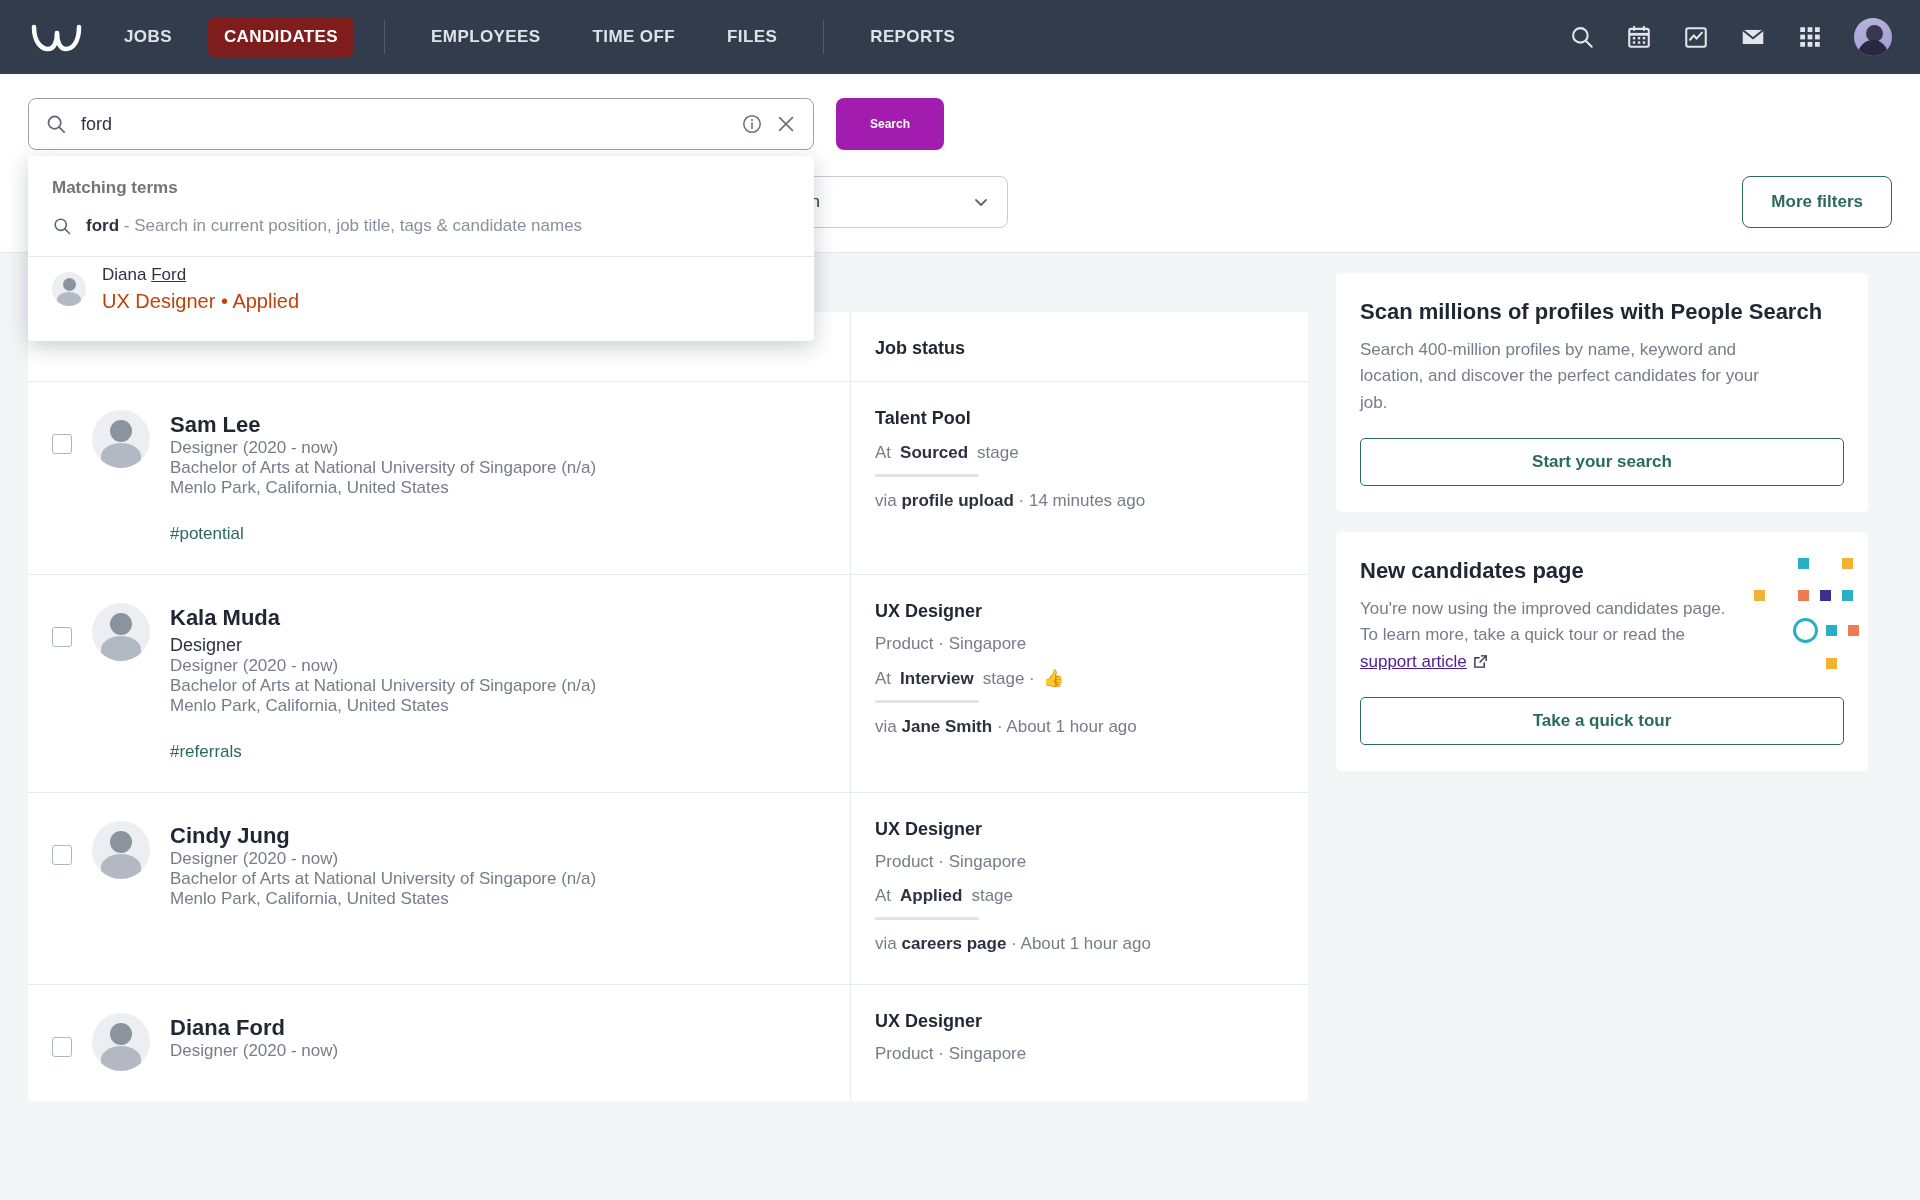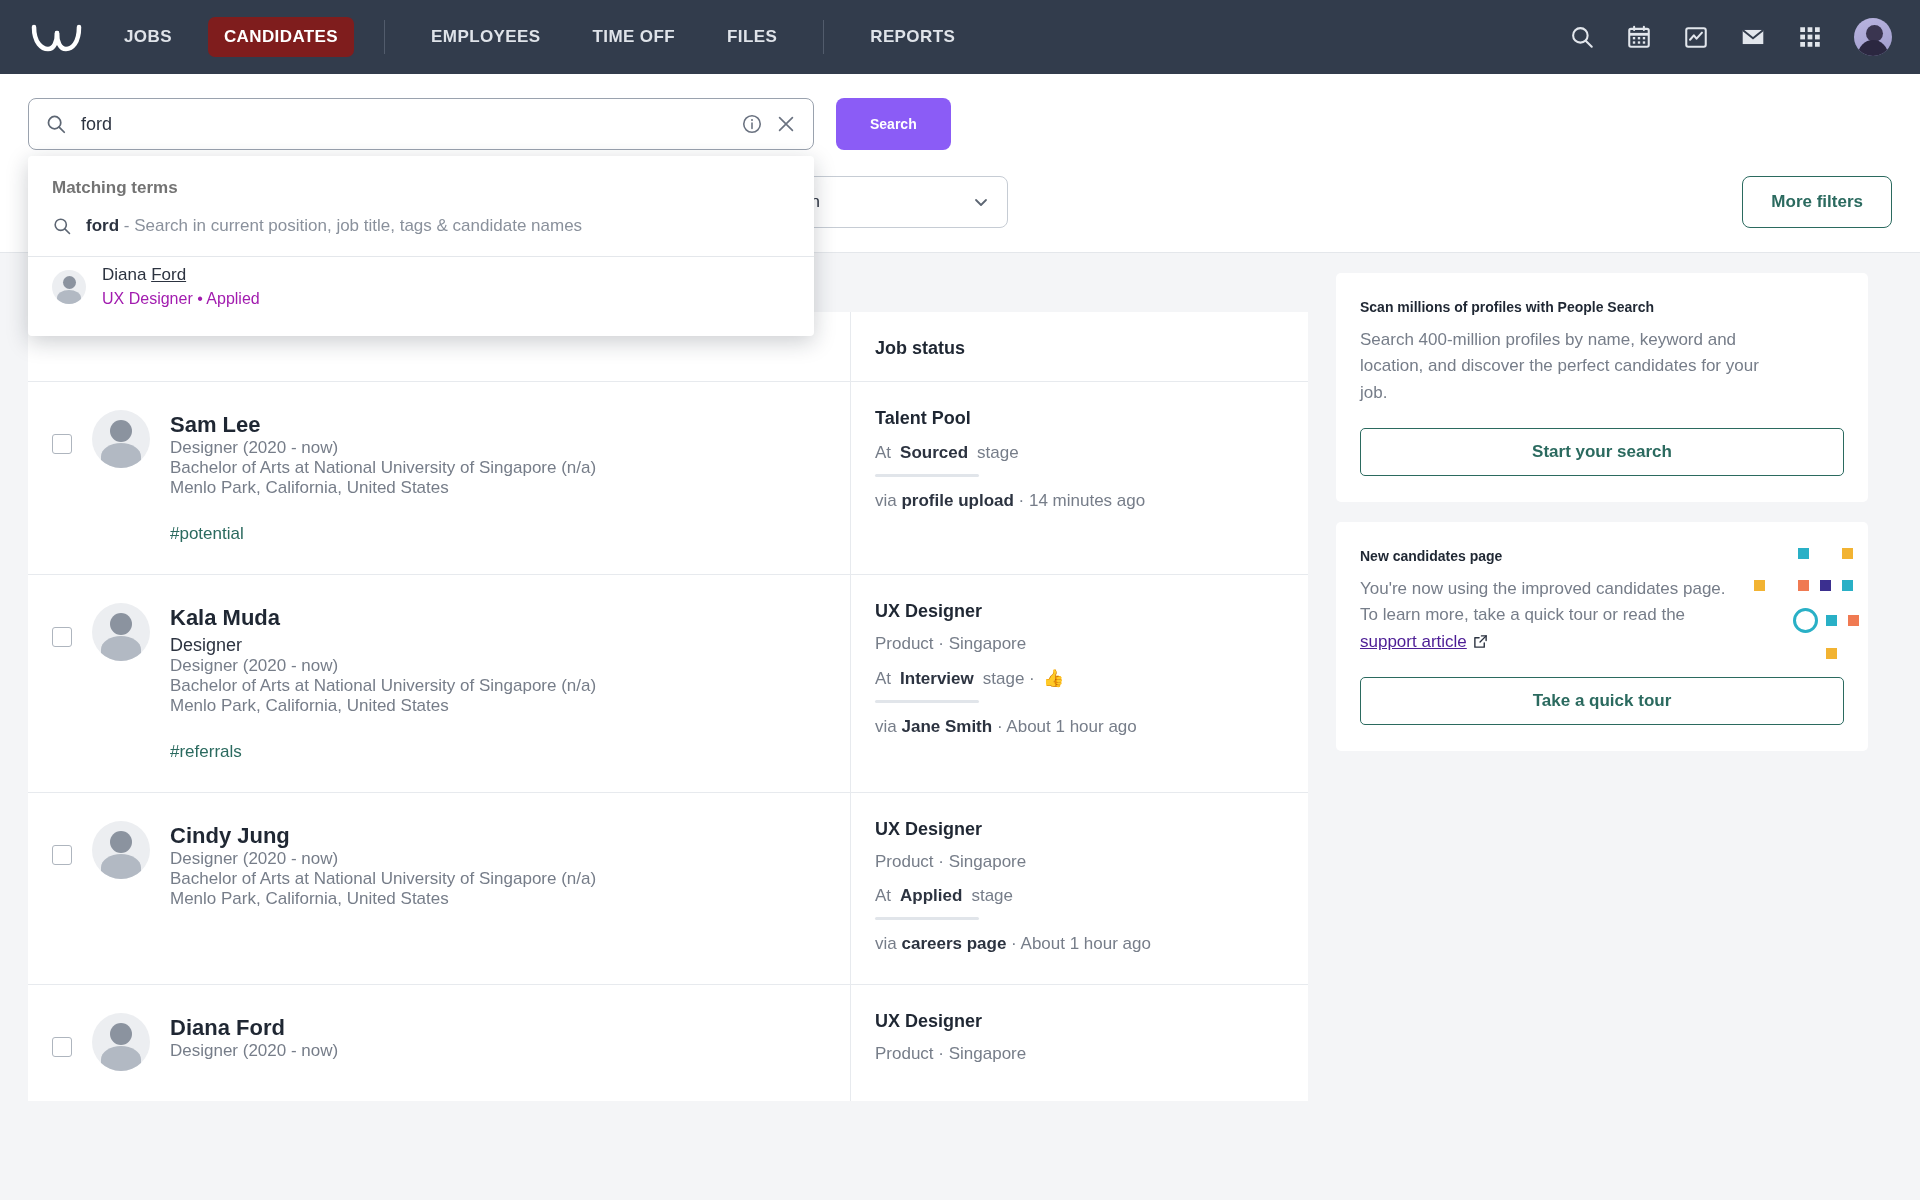--- a/index.html
+++ b/index.html
@@ -46,22 +46,22 @@
   }
   #searchbox .mag { width: 22px; height: 22px; color: #5d6673; flex: none; }
   #searchbox .mag svg { width: 100%; height: 100%; display: block; }
   #search-input {
     flex: 1; border: 0; outline: none; font-size: 18px; color: #2c3340;
     margin-left: 14px; font-family: "Liberation Sans", sans-serif; background: transparent;
   }
   .boxicon { width: 22px; height: 22px; color: #6a7280; cursor: pointer; margin-left: 12px; flex: none; }
   .boxicon svg { width: 100%; height: 100%; display: block; }
   #search-button {
-    height: 52px; padding: 0 34px; background: #8b5cf6; color: #fff;
-    border: 0; border-radius: 8px; font-size: 14px; font-weight: 700; cursor: pointer;
+    height: 52px; padding: 0 34px; background: #a21caf; color: #fff;
+    border: 0; border-radius: 8px; font-size: 12px; font-weight: 700; cursor: pointer;
     font-family: "Liberation Sans", sans-serif;
   }
 
   
   #suggest {
     position: absolute; left: 28px; top: 156px; width: 786px;
     background: #fff; border-radius: 4px;
     box-shadow: 0 6px 22px rgba(25,32,45,.22); z-index: 35; padding-bottom: 6px;
   }
   .sug-head { font-size: 17px; font-weight: 700; color: #737373; padding: 22px 24px 12px 24px; }
@@ -69,21 +69,21 @@
     display: flex; align-items: center; gap: 14px; padding: 6px 24px 20px 24px;
     cursor: pointer; border-bottom: 1px solid #e4e7eb;
   }
   .sug-term .mag { width: 20px; height: 20px; color: #5d6673; flex: none; }
   .sug-term .mag svg { width: 100%; height: 100%; display: block; }
   .sug-term .txt { font-size: 17px; color: #8a919c; }
   .sug-term .txt b { color: #2c3340; font-weight: 700; }
   .sug-result { display: flex; align-items: center; gap: 16px; padding: 8px 24px 22px 24px; cursor: pointer; }
   .sug-result .name { font-size: 17px; color: #2c3340; }
   .sug-result .name u { text-decoration: underline; font-weight: 400; }
-  .sug-result .meta { font-size: 16px; color: #a21caf; margin-top: 5px; }
+  .sug-result .meta { font-size: 20px; color: #c2410c; margin-top: 5px; }
 
   .pic {
     border-radius: 50%; background: #eceef1; position: relative; flex: none; overflow: hidden;
   }
   .pic .head { position: absolute; border-radius: 50%; background: #8b939f; }
   .pic .body { position: absolute; border-radius: 50% 50% 0 0; background: #b2b9c3; }
   .pic.s34 { width: 34px; height: 34px; }
   .pic.s34 .head { width: 13px; height: 13px; left: 10.5px; top: 6px; }
   .pic.s34 .body { width: 24px; height: 16px; left: 5px; top: 20px; }
   .pic.s58 { width: 58px; height: 58px; }
@@ -139,21 +139,21 @@
   .job-stage b { color: #2c3340; font-weight: 700; }
   .job-stage .thumb { font-size: 17px; }
   .stage-bar { width: 104px; height: 3px; background: #e1e5ea; border-radius: 2px; margin-top: 11px; }
   .job-via { font-size: 17px; color: #767d89; margin-top: 14px; }
   .job-via b { color: #2c3340; font-weight: 700; }
 
   
   #rightcol { width: 532px; padding-top: 20px; }
   .panel { background: #fff; border-radius: 5px; padding: 26px 24px 26px 24px; position: relative; }
   .panel + .panel { margin-top: 20px; }
-  .panel-title { font-size: 14px; font-weight: 700; color: #1f2733; }
+  .panel-title { font-size: 22px; font-weight: 700; color: #1f2733; }
   .panel-text { font-size: 17px; color: #767d89; line-height: 1.55; margin-top: 12px; max-width: 420px; }
   .panel-link { color: #4c1d95; text-decoration: underline; cursor: pointer; }
   .ext { display: inline-block; width: 15px; height: 15px; vertical-align: -2px; margin-left: 6px; }
   .ext svg { width: 100%; height: 100%; display: block; }
   .panel-btn {
     display: block; width: 100%; height: 48px; margin-top: 22px; background: #fff;
     border: 1px solid #2b6a5f; border-radius: 5px; color: #2b6a5f;
     font-size: 17px; font-weight: 700; cursor: pointer; font-family: "Liberation Sans", sans-serif;
   }
   #dots { position: absolute; right: 22px; top: 26px; width: 110px; height: 110px; }

